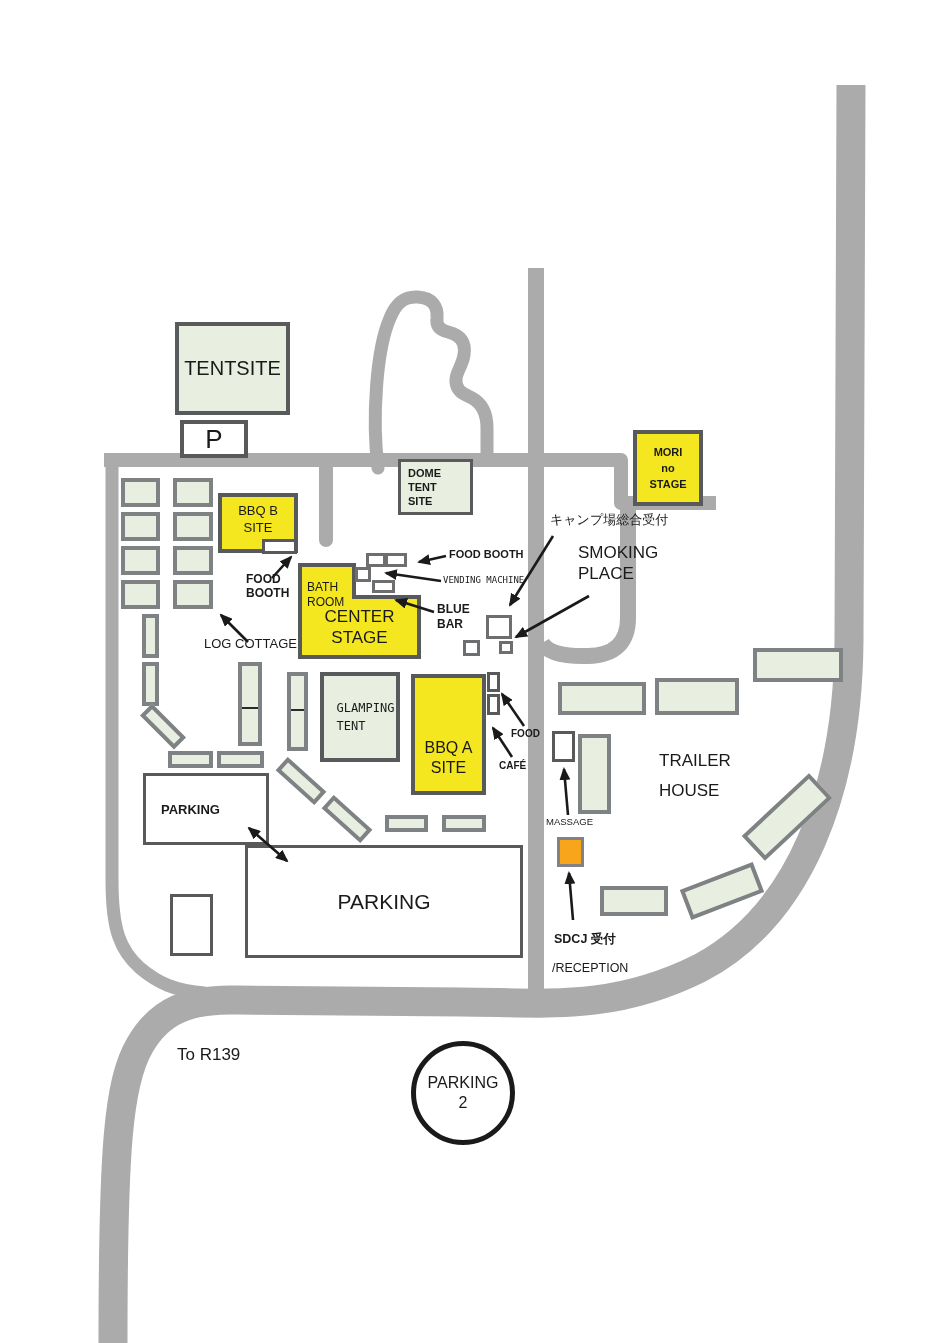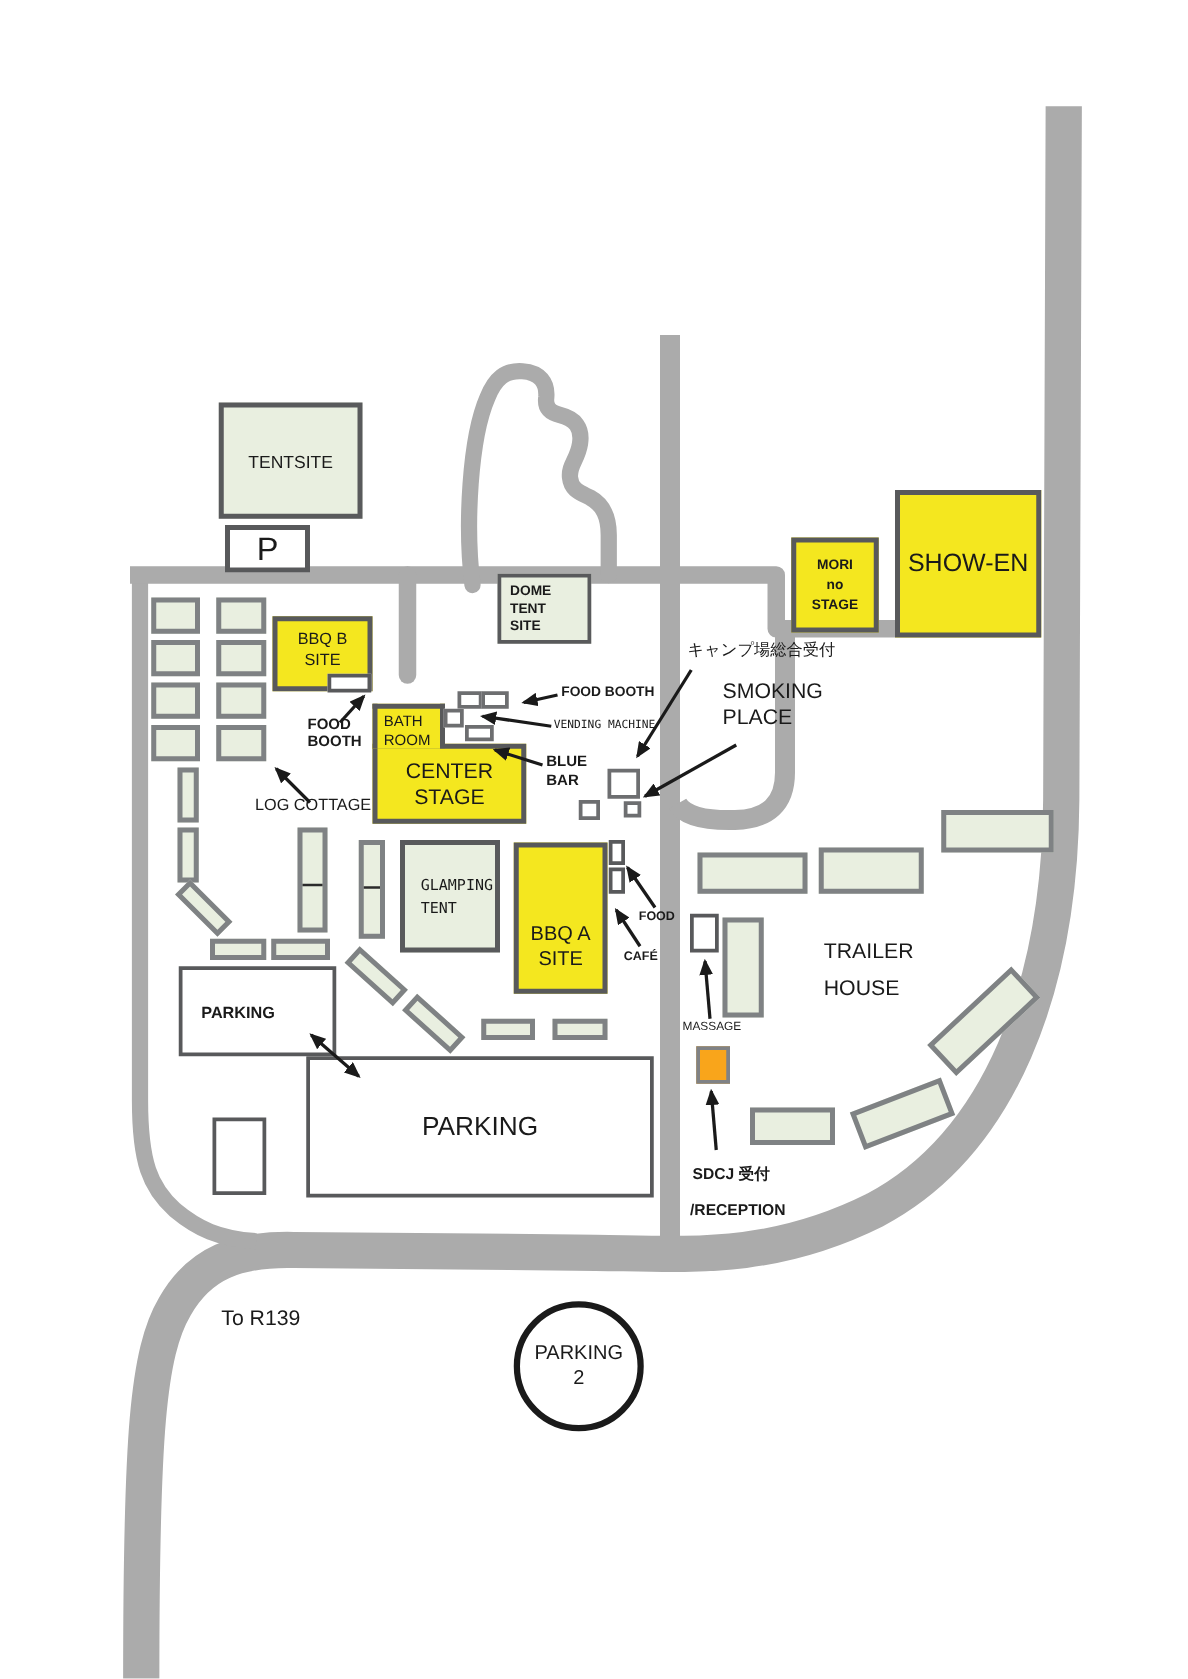--- a/index.html
+++ b/index.html
@@ -11,21 +11,21 @@
   .g {background:#E9EFE0;border:4px solid #7F8284;}          
   .gd{background:#E9EFE0;border:4px solid #595A5C;}          
   .y {background:#F4E71F;border:4px solid #58595B;}          
   .w {background:#ffffff;border:3px solid #58595B;}          
   .wg{background:#ffffff;border:3px solid #6D6E70;}          
   .or{background:#F9A51B;border:3px solid #808285;}          
   .lbl{position:absolute;white-space:pre-line;}
   .pre{white-space:pre-line;}
   .divider{position:absolute;left:0;right:0;border-top:2px solid #2b2b2b;}
   
-  .t-tentsite{font-size:14px;}
+  .t-tentsite{font-size:20px;}
   .t-p{font-size:26px;}
   .t-dome{font-size:11px;font-weight:bold;line-height:14px;text-align:left;}
   .t-bbqb{font-size:13px;line-height:17px;}
   .t-mori{font-size:11px;font-weight:bold;line-height:16px;}
   .t-showen{font-size:20px;}
   .t-bath{font-size:12px;line-height:15px;text-align:left;}
   .t-center{font-size:17px;line-height:21px;}
   .t-glamp{font-family:"DejaVu Sans Mono",monospace;font-size:12px;line-height:18px;text-align:left;}
   .t-bbqa{font-size:16px;line-height:20px;margin-top:47px;}
   .t-psmall{font-size:13px;font-weight:bold;}
@@ -37,21 +37,21 @@
   .a-log{font-size:13px;}
   .a-fbb{font-size:12px;font-weight:bold;line-height:14px;}
   .a-fbc{font-size:11px;font-weight:bold;}
   .a-vend{font-family:"DejaVu Sans Mono",monospace;font-size:9px;}
   .a-blue{font-size:12px;font-weight:bold;line-height:15px;}
   .a-food{font-size:10px;font-weight:bold;}
   .a-cafe{font-size:10px;font-weight:bold;}
   .a-trailer{font-size:17px;line-height:30px;}
   .a-massage{font-size:9.5px;font-weight:normal;}
   .a-sdcj{font-size:12.5px;font-weight:bold;}
-  .a-recep{font-size:12.5px;font-weight:bold;}
+  .a-recep{font-size:12.5px;font-weight:normal;}
   .a-r139{font-size:17px;}
 </style>
 </head>
 <body>
 
 <div id="stage">
 
   <svg class="layer" width="950" height="1343">
     <g fill="none" stroke="#ABABAB" stroke-linejoin="round">
 
@@ -117,29 +117,26 @@
   <div class="bx y" style="left:218px;top:493px;width:80px;height:60px">
     <span class="t-bbqb pre" style="margin-top:-8px">BBQ B
 SITE</span>
   </div>
   <div class="bx w" style="left:262px;top:539px;width:35px;height:15px"></div>
   <div class="bx y" style="left:633px;top:430px;width:70px;height:76px">
     <span class="t-mori pre">MORI
 no
 STAGE</span>
   </div>
-  <div class="bx y" style="left:716px;top:392px;width:117px;height:118px">
-    <span class="t-showen">SHOW-EN</span>
-  </div>
 
   <div class="bx y" style="left:298px;top:595px;width:123px;height:64px">
     <span class="t-center pre">CENTER
 STAGE</span>
   </div>
-  <div class="bx y" style="left:298px;top:563px;width:58px;height:36px;border-bottom:none;align-items:flex-start;justify-content:flex-start;padding:3px 0 0 5px">
+  <div class="bx y" style="left:298px;top:563px;width:58px;height:36px;border-bottom:none;align-items:flex-start;justify-content:flex-start;padding:13px 0 0 5px">
     <span class="t-bath pre">BATH
 ROOM</span>
   </div>
 
   <div class="bx wg" style="left:366px;top:553px;width:20px;height:14px"></div>
   <div class="bx wg" style="left:385px;top:553px;width:22px;height:14px"></div>
   <div class="bx wg" style="left:355px;top:567px;width:16px;height:15px"></div>
   <div class="bx wg" style="left:372px;top:580px;width:23px;height:13px"></div>
   <div class="bx wg" style="left:486px;top:615px;width:26px;height:24px"></div>
   <div class="bx wg" style="left:463px;top:640px;width:17px;height:16px"></div>

